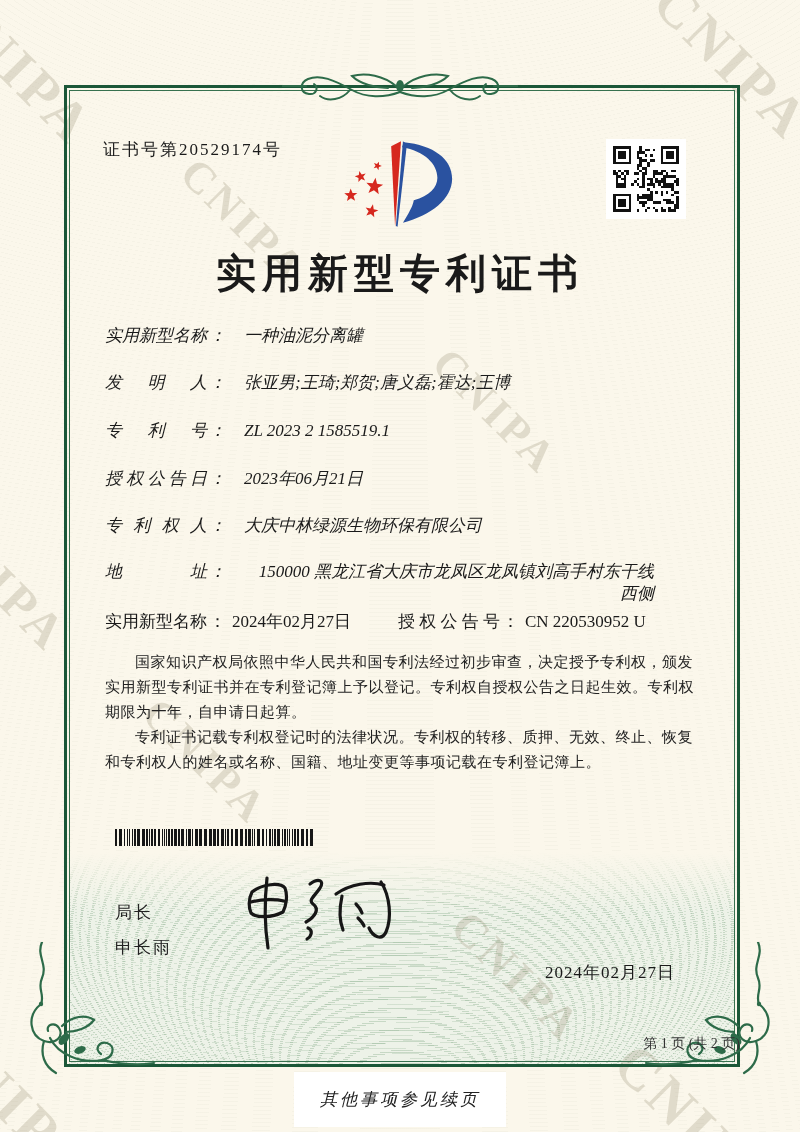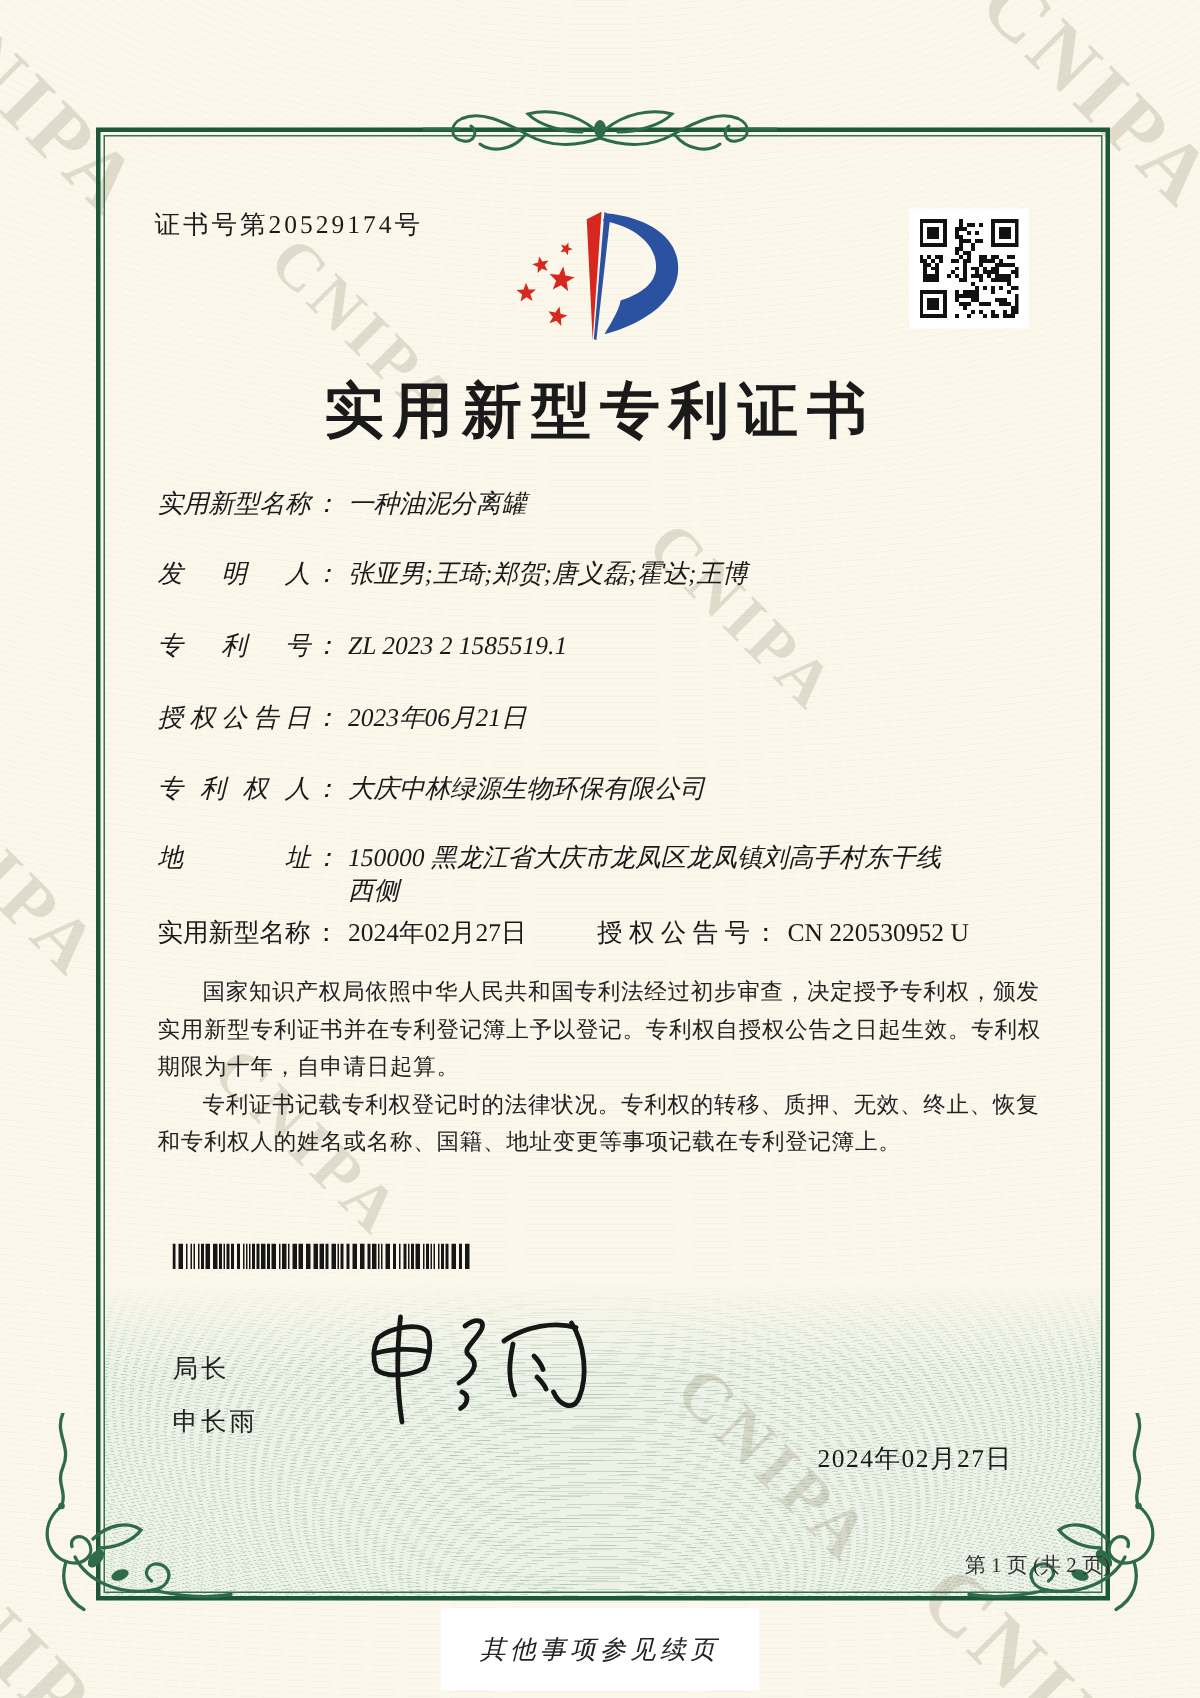--- a/index.html
+++ b/index.html
@@ -33,22 +33,22 @@
 
   .cert-no{left:103px;top:138px;font-size:17px;letter-spacing:2px;}
   .qr-box{left:606px;top:139px;width:80px;height:80px;background:#fff;}
   .qr-box svg{position:absolute;left:7px;top:7px;}
 
   .title{left:0;right:0;top:246px;text-align:center;font-size:40px;font-weight:700;letter-spacing:6px;}
 
   .field-row{left:105px;width:600px;display:flex;align-items:flex-start;font-size:17px;line-height:22px;font-style:italic;}
   .f-label{display:inline-block;width:102px;text-align:justify;text-align-last:justify;flex:none;}
   .f-colon{flex:none;margin:0 6px 0 2px;}
-  .f-value{flex:1;}
-  .addr .f-value{max-width:410px;}
+  .f-value{flex:1;margin-left:12px;}
+  .addr .f-value{max-width:410px;text-align:right;}
   .grant-group{display:flex;font-size:17px;line-height:22px;}
   .grant-group .f-label{width:102px;}
 
   .paras{left:105px;top:650px;width:594px;font-size:15px;line-height:25px;color:#222;
          }
   .paras p{margin:0;text-indent:2em;letter-spacing:.5px;}
 
   .barcode{left:115px;top:829px;width:203px;height:17px;}
   .signer{left:115px;font-size:17px;letter-spacing:2px;color:#222;
           font-family:"Liberation Sans","DejaVu Sans",sans-serif;}

